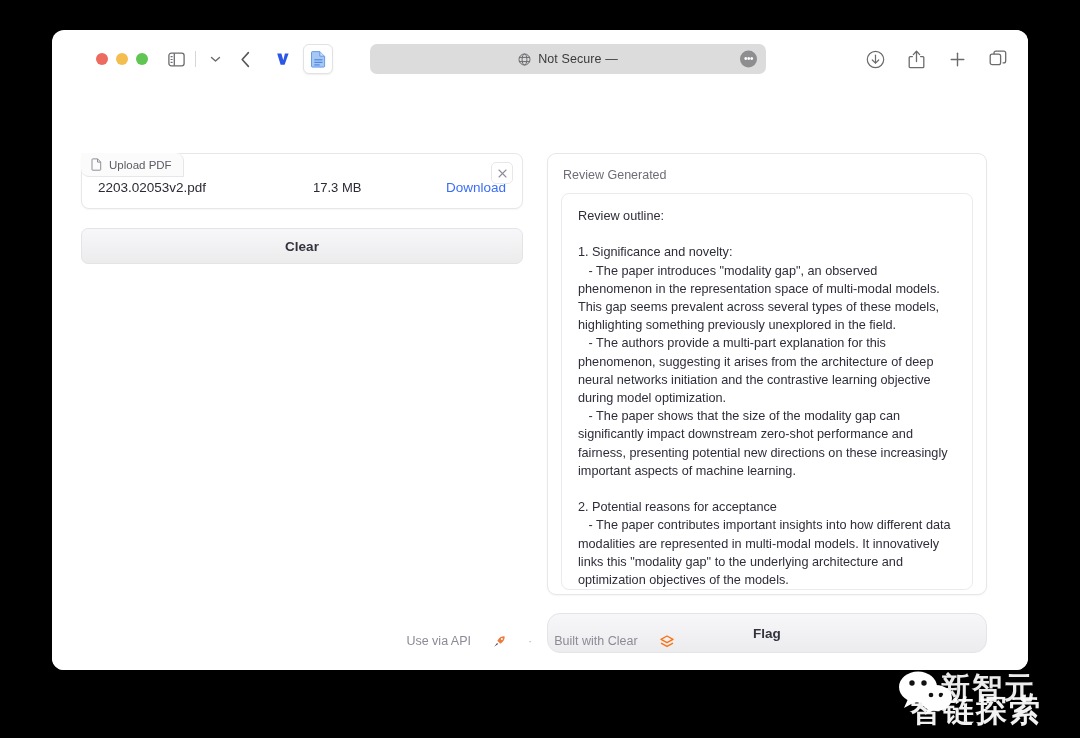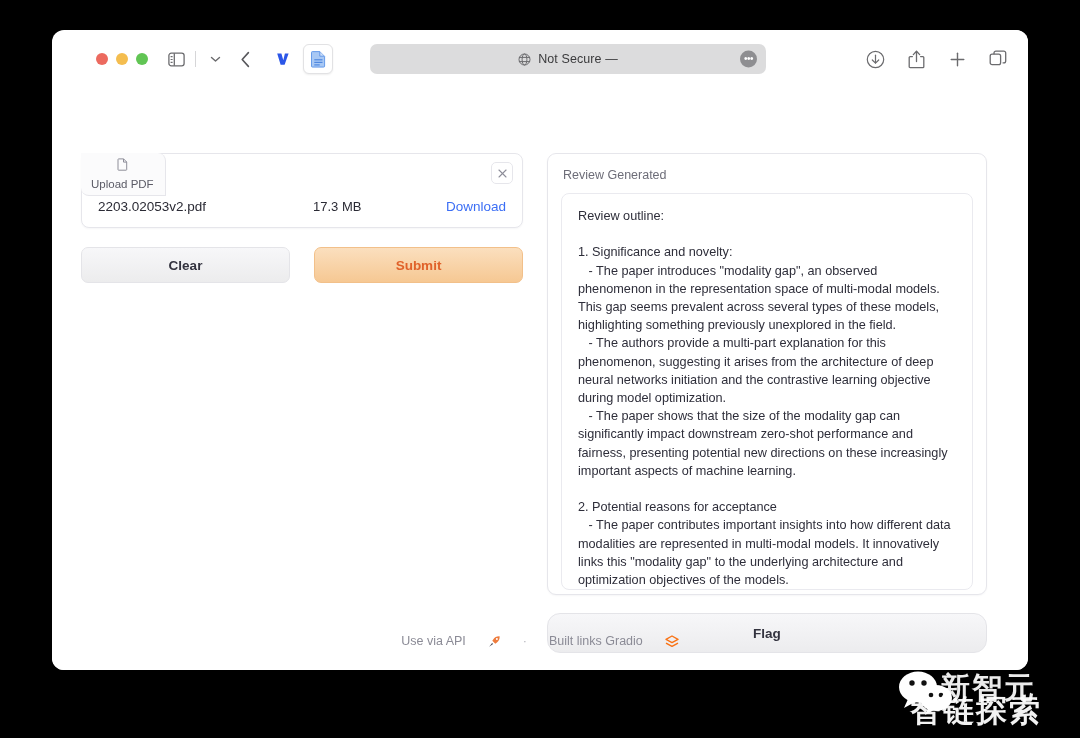--- a/index.html
+++ b/index.html
@@ -188,21 +188,20 @@
     gap: 7px;
     border: 1px solid #e6e6eb;
     border-top: none;
     border-left: none;
     border-radius: 0 8px 0 8px;
     padding: 5px 11px 5px 10px;
     background: #fbfbfc;
     position: relative;
     top: -1px;
     left: -1px;
-    flex-direction: column;
   }
   .file-tab .label {
     font-size: 11.5px;
     color: #5b5b66;
   }
   .file-tab .doc-ico { color: #8e8e99; display: flex; }
 
   .file-row {
     display: flex;
     align-items: center;
@@ -500,21 +499,20 @@
 
             <div class="file-row">
               <span class="file-name">2203.02053v2.pdf</span>
               <span class="file-size">17.3 MB</span>
               <span class="file-download">Download</span>
             </div>
           </div>
 
           <div class="btn-row">
             <div class="btn btn-clear">Clear</div>
-            <div class="btn btn-submit">Submit</div>
           </div>
 
         </div>
 
         <div class="col-right">
 
           <div class="review-card">
             <div class="review-title">Review Generated</div>
             <div class="review-box">
               <div class="review-text">Review outline:
@@ -538,21 +536,21 @@
       <div class="footer">
         <span class="link">Use via API</span>
         <span class="api-ico">
           <svg width="13" height="13" viewBox="0 0 13 13">
             <path d="M11.6 1.3 C9 1.1 6.6 2.3 5.2 4.4 L4.3 5.7 l3 3 1.3 -0.9 C10.7 6.4 11.9 4 11.6 1.3 Z" fill="#ee7b3c"></path>
             <path d="M4.1 7.9 L1.2 11.8 L5.1 8.9 Z" fill="#4a4a58"></path>
             <circle cx="8.9" cy="4" r="1" fill="#ffffff"></circle>
           </svg>
         </span>
         <span class="dot">·</span>
-        <span class="link">Built links Gradio</span>
+        <span class="link">Built with Clear</span>
         <span class="gradio-ico">
           <svg width="14" height="13" viewBox="0 0 14 13">
             <path d="M7 1 L13 4.3 L7 7.6 L1 4.3 Z" fill="none" stroke="#f97316" stroke-width="1.4" stroke-linejoin="round"></path>
             <path d="M1 8.1 L7 11.4 L13 8.1" fill="none" stroke="#f97316" stroke-width="1.4" stroke-linejoin="round"></path>
           </svg>
         </span>
       </div>
 
     </div>
   </div>

